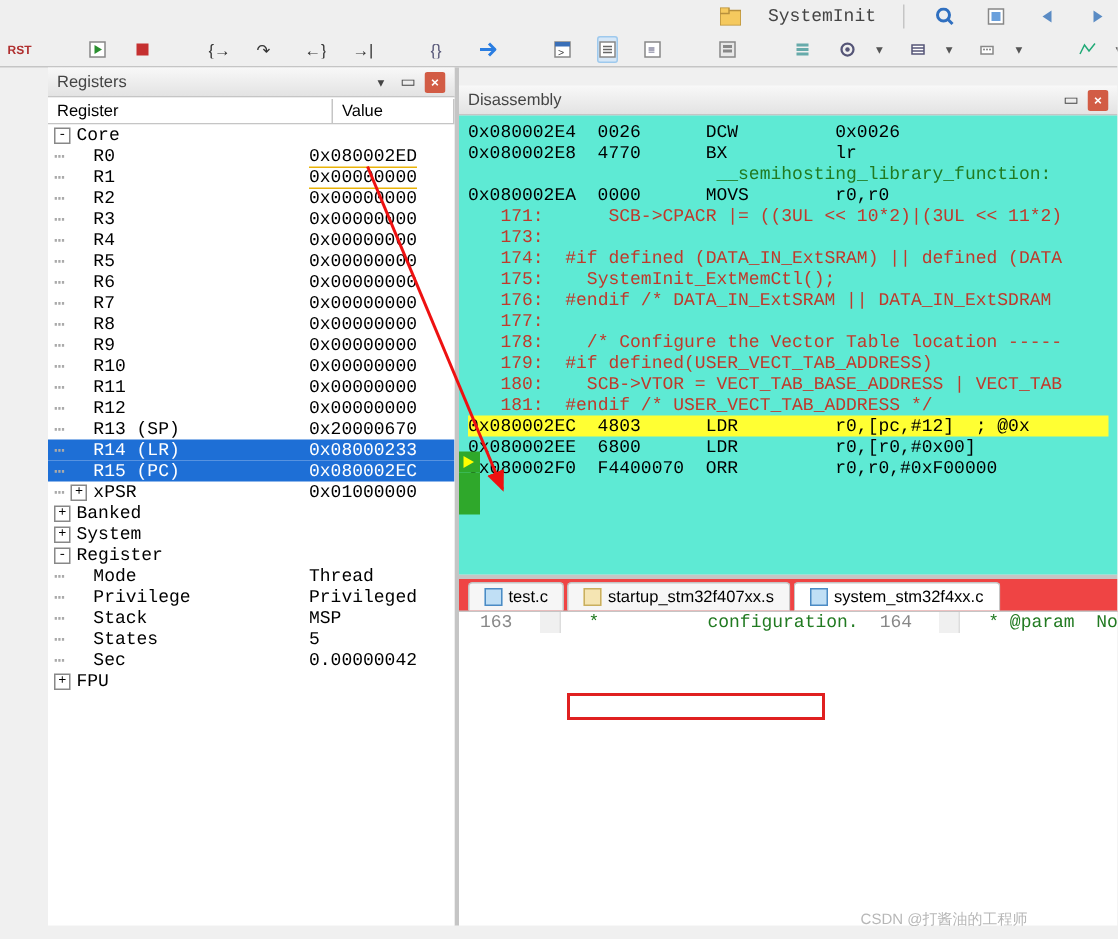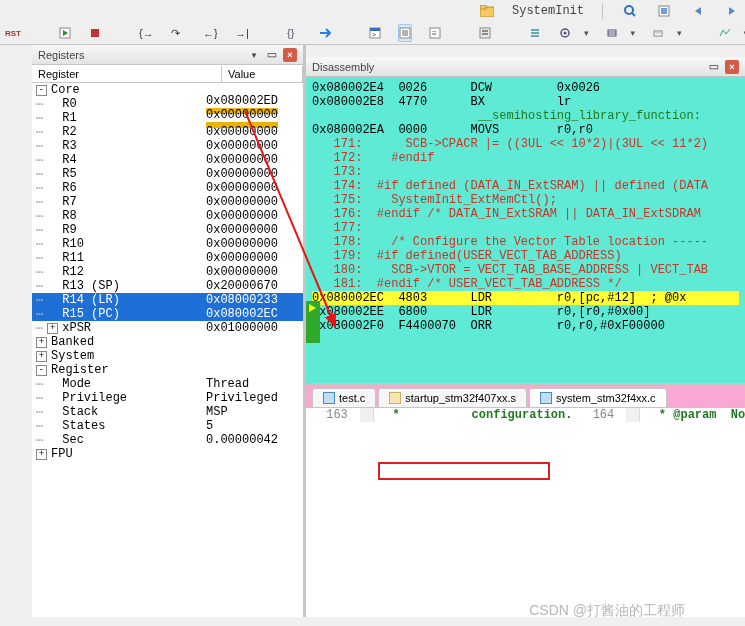--- a/index.html
+++ b/index.html
@@ -29,52 +29,52 @@
 .reg-head .c1 { width: 190px; }
 .reg-head .c2 { flex: 1; }
 .reg-body { flex: 1; overflow: auto; background: #fff; }
 .tree-row { display: flex; align-items: center; height: 14px; padding-left: 4px; white-space: nowrap; }
 .tree-row .c1 { width: 170px; display: flex; align-items: center; }
 .tree-row .c2 { flex: 1; }
 .expander { width: 11px; height: 11px; border: 1px solid #888; font-size: 9px; line-height: 9px; text-align: center; margin-right: 4px; color: #000; background:#fff; }
 .dots { color: #aaa; margin-right: 4px; }
 .sel { background: #1e6fd6; color: #fff; }
 .sel .c2 { color: #fff; }
-.underline-red { border-bottom: 6px solid #eab308; display: inline-block; font-family: Liberation Mono, monospace; }
+.underline-red { border-bottom: 1px solid #eab308; display: inline-block; font-family: Liberation Mono, monospace; }
 
 
 .disasm { flex: 1; overflow: hidden; background: #5eead4; position: relative; }
 .disasm-inner { padding: 4px 6px; position: relative; }
 .dl { white-space: pre; height: 14px; }
 .src-red { color: #c0392b; }
 .src-green { color: #217a21; }
 .hl-yellow { background: #ffff33; }
 .gutter-green { position: absolute; left: 0; width: 14px; background: #2fa82b; }
 
 
 .arrow-svg { position: absolute; pointer-events: none; z-index: 10; }
 
 
 .src-split { height: 234px; border-top: 3px solid #c5c5c5; display: flex; flex-direction: column; min-width: 0; }
-.tabs { display: flex; align-items: flex-end; height: 22px; background: #f9a8d4; padding-left: 6px; gap: 0; border-bottom: 1px solid #c5c5c5; }
+.tabs { display: flex; align-items: flex-end; height: 22px; background: #ef4444; padding-left: 6px; gap: 0; border-bottom: 1px solid #c5c5c5; }
 .tab { padding: 3px 10px; background: #f6f6f6; border: 1px solid #c5c5c5; border-bottom: none; border-radius: 3px 3px 0 0; font-size: 11px; margin-right: 2px; display: flex; align-items: center; gap: 4px; }
 .tab.active { background: #fff; }
 .tab-ico { width: 12px; height: 12px; background: #8ab6e0; border: 1px solid #4b8bc4; }
 .tab-ico.c { background: #c0dff5; }
 .tab-ico.s { background: #f5e5b3; border-color:#c9af5f; }
 .src-body { flex: 1; display: flex; overflow: hidden; background: #fff; }
 .src-row { display: flex; height: 14px; }
-.ln { width: 40px; text-align: center; color: #888; padding-right: 6px; background: #fff; }
+.ln { width: 40px; text-align: left; color: #888; padding-right: 6px; background: #fff; }
 .fold { width: 14px; text-align: center; color: #888; background: #f0f0f0; border-right: 1px solid #ddd; }
-.code { flex: 1; white-space: pre; padding-left: 4px; font-weight: bold; }
+.code { flex: 1; white-space: pre; padding-left: 4px; }
 .cm { color: #217a21; }
 .red-box { border: 2px solid #e02020; position: absolute; pointer-events: none; }
 .run-mark { width: 14px; background: #fff; text-align:center; }
 
-.watermark { position: absolute; bottom: 6px; right: 60px; color: #999; font-size: 14px; opacity: .7; z-index: 30; font-family: "Microsoft YaHei", sans-serif; }
+.watermark { position: absolute; bottom: 6px; right: 60px; color: #999; font-size: 10px; opacity: .7; z-index: 30; font-family: "Microsoft YaHei", sans-serif; }
 svg { display: block; }
 </style>
 </head>
 <body>
 
 <div class="top-area">
   <div class="tb-row" style="justify-content:flex-end;">
     <span class="tb-ico">
         <svg width="14" height="12">
           <rect x="0" y="2" width="14" height="10" fill="#f5c95e" stroke="#b8903d"></rect>
@@ -490,21 +490,20 @@
       <span class="pane-ico">▭</span>
       <span class="pane-ico close-x">×</span>
     </div>
     <div class="disasm mono">
       <div class="disasm-inner" id="disasm">
           <div class="dl">0x080002E4  0026      DCW         0x0026</div>
           <div class="dl">0x080002E8  4770      BX          lr</div>
           <div class="dl">                       <span class="src-green">__semihosting_library_function:</span></div>
           <div class="dl">0x080002EA  0000      MOVS        r0,r0</div>
           <div class="dl">   <span class="src-red">171:      SCB-&gt;CPACR |= ((3UL &lt;&lt; 10*2)|(3UL &lt;&lt; 11*2)</span></div>
-          <div class="dl">   <span class="src-red">172:    #endif</span></div>
           <div class="dl">   <span class="src-red">173:  </span></div>
           <div class="dl">   <span class="src-red">174:  #if defined (DATA_IN_ExtSRAM) || defined (DATA</span></div>
           <div class="dl">   <span class="src-red">175:    SystemInit_ExtMemCtl();</span></div>
           <div class="dl">   <span class="src-red">176:  #endif /* DATA_IN_ExtSRAM || DATA_IN_ExtSDRAM</span></div>
           <div class="dl">   <span class="src-red">177:  </span></div>
           <div class="dl">   <span class="src-red">178:    /* Configure the Vector Table location -----</span></div>
           <div class="dl">   <span class="src-red">179:  #if defined(USER_VECT_TAB_ADDRESS)</span></div>
           <div class="dl">   <span class="src-red">180:    SCB-&gt;VTOR = VECT_TAB_BASE_ADDRESS | VECT_TAB</span></div>
           <div class="dl">   <span class="src-red">181:  #endif /* USER_VECT_TAB_ADDRESS */</span></div>
           <div class="dl hl-yellow">0x080002EC  4803      LDR         r0,[pc,#12]  ; @0x</div>

